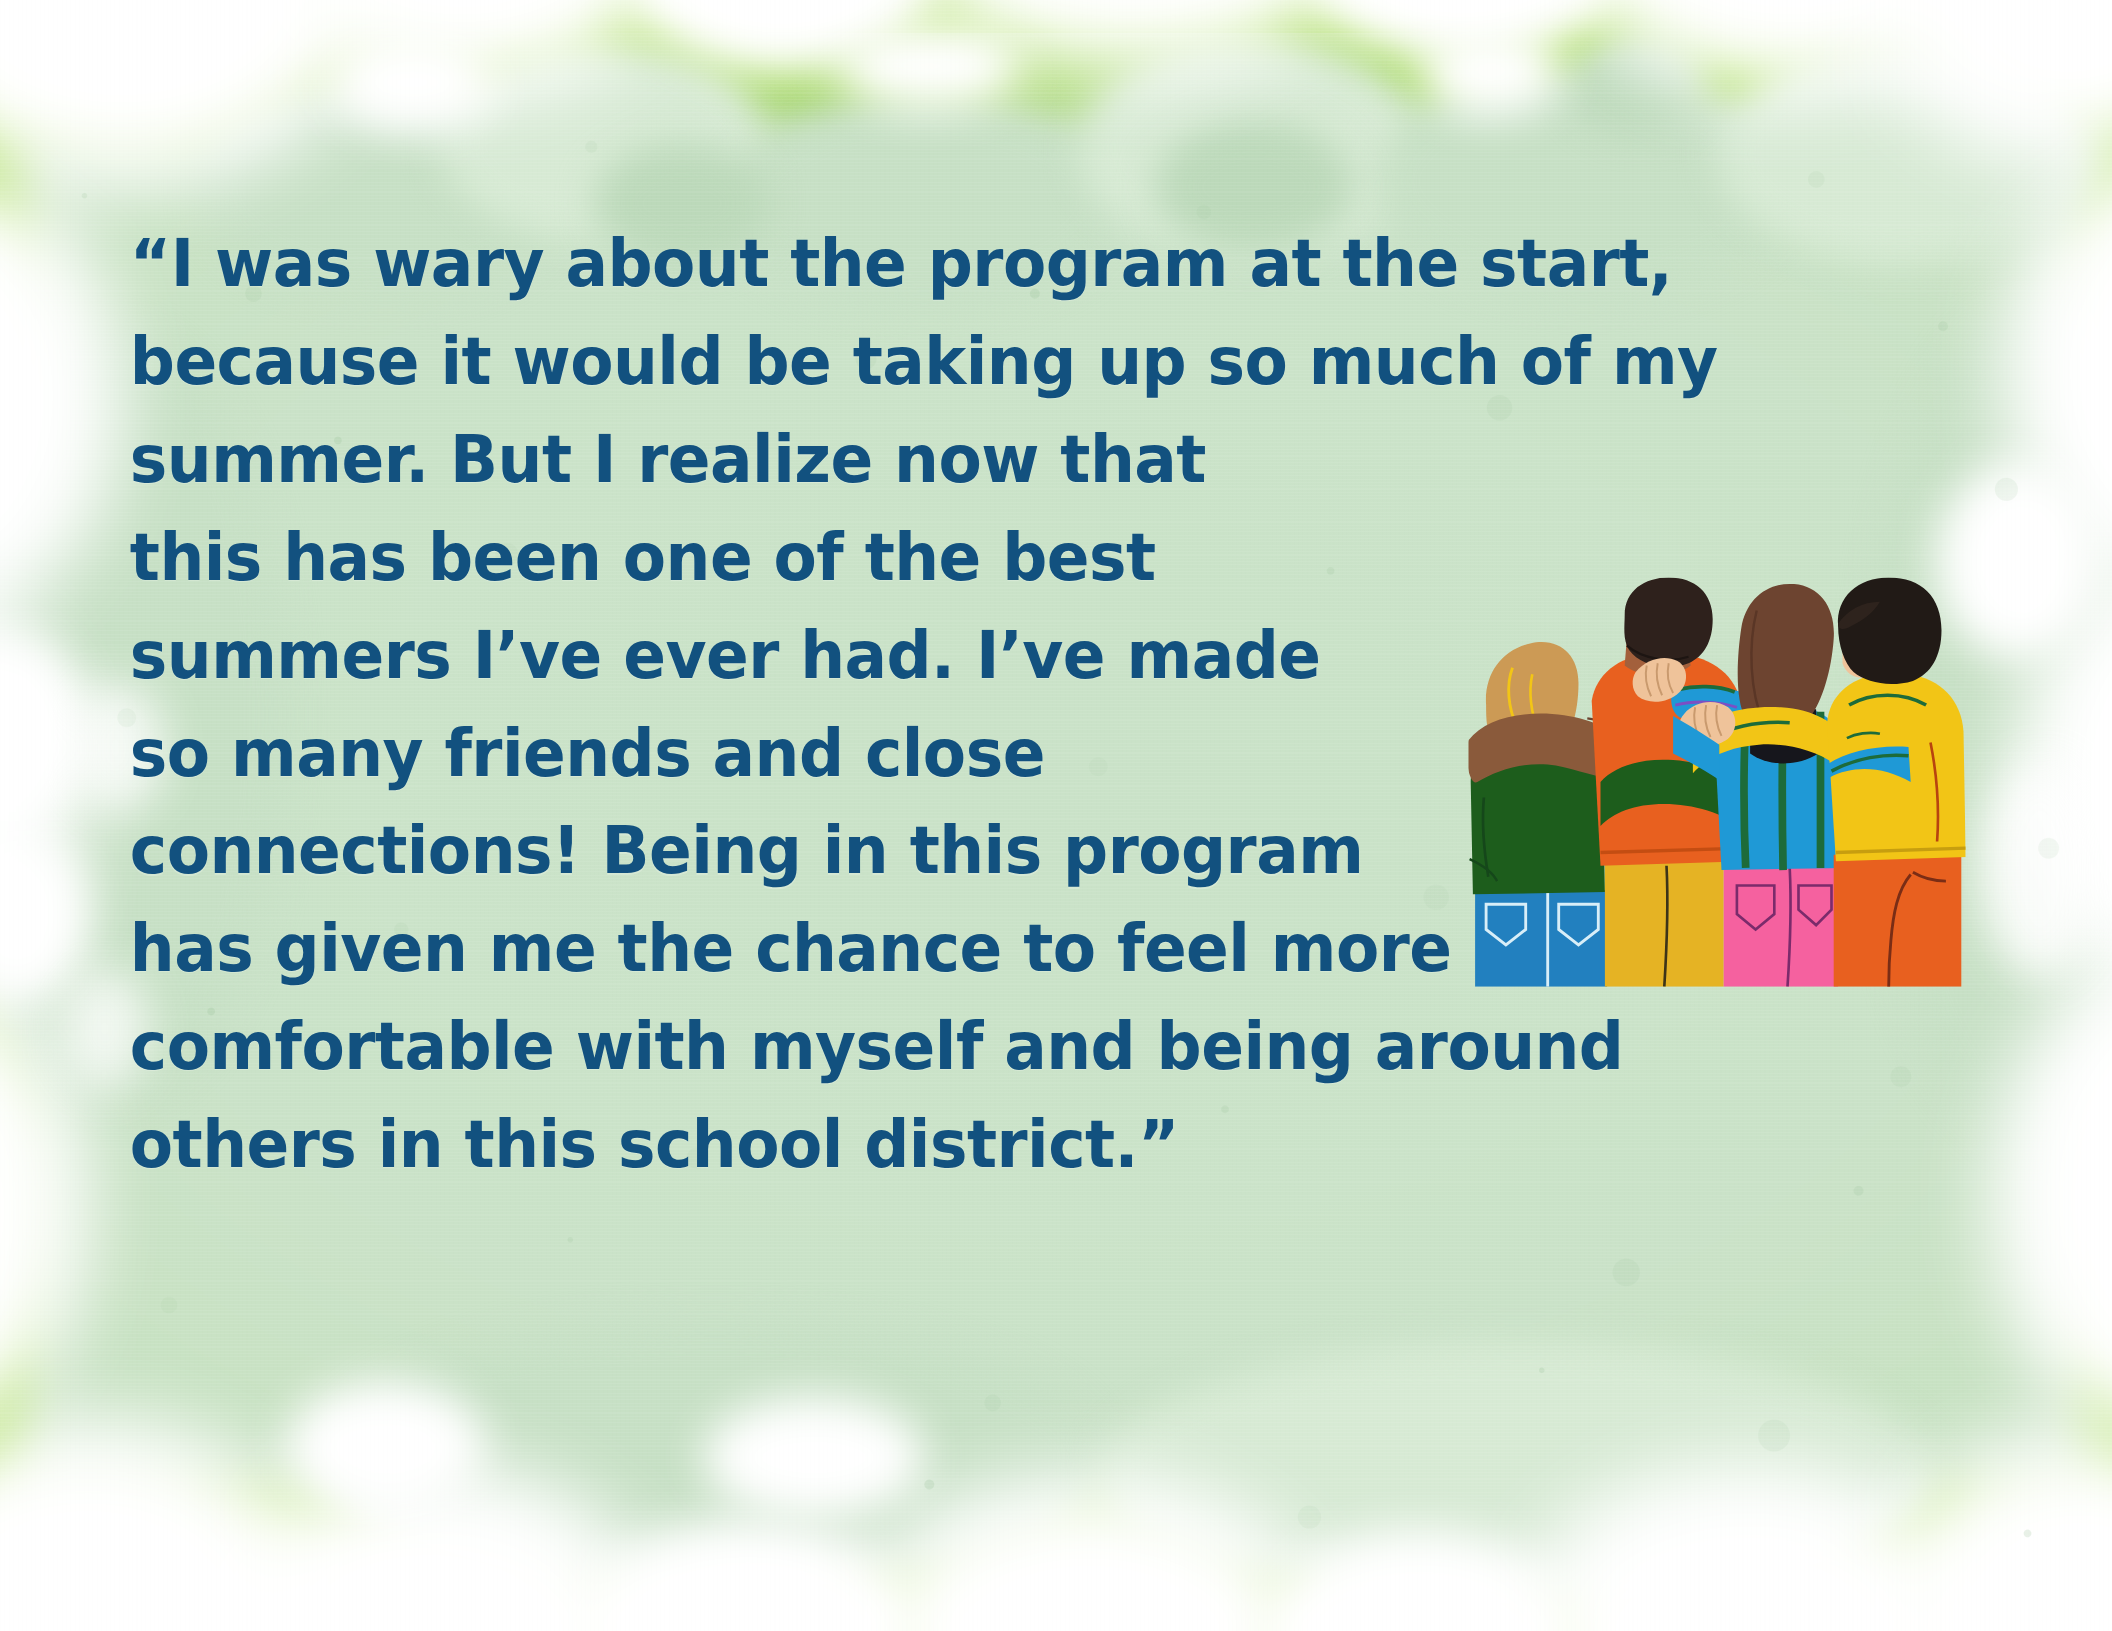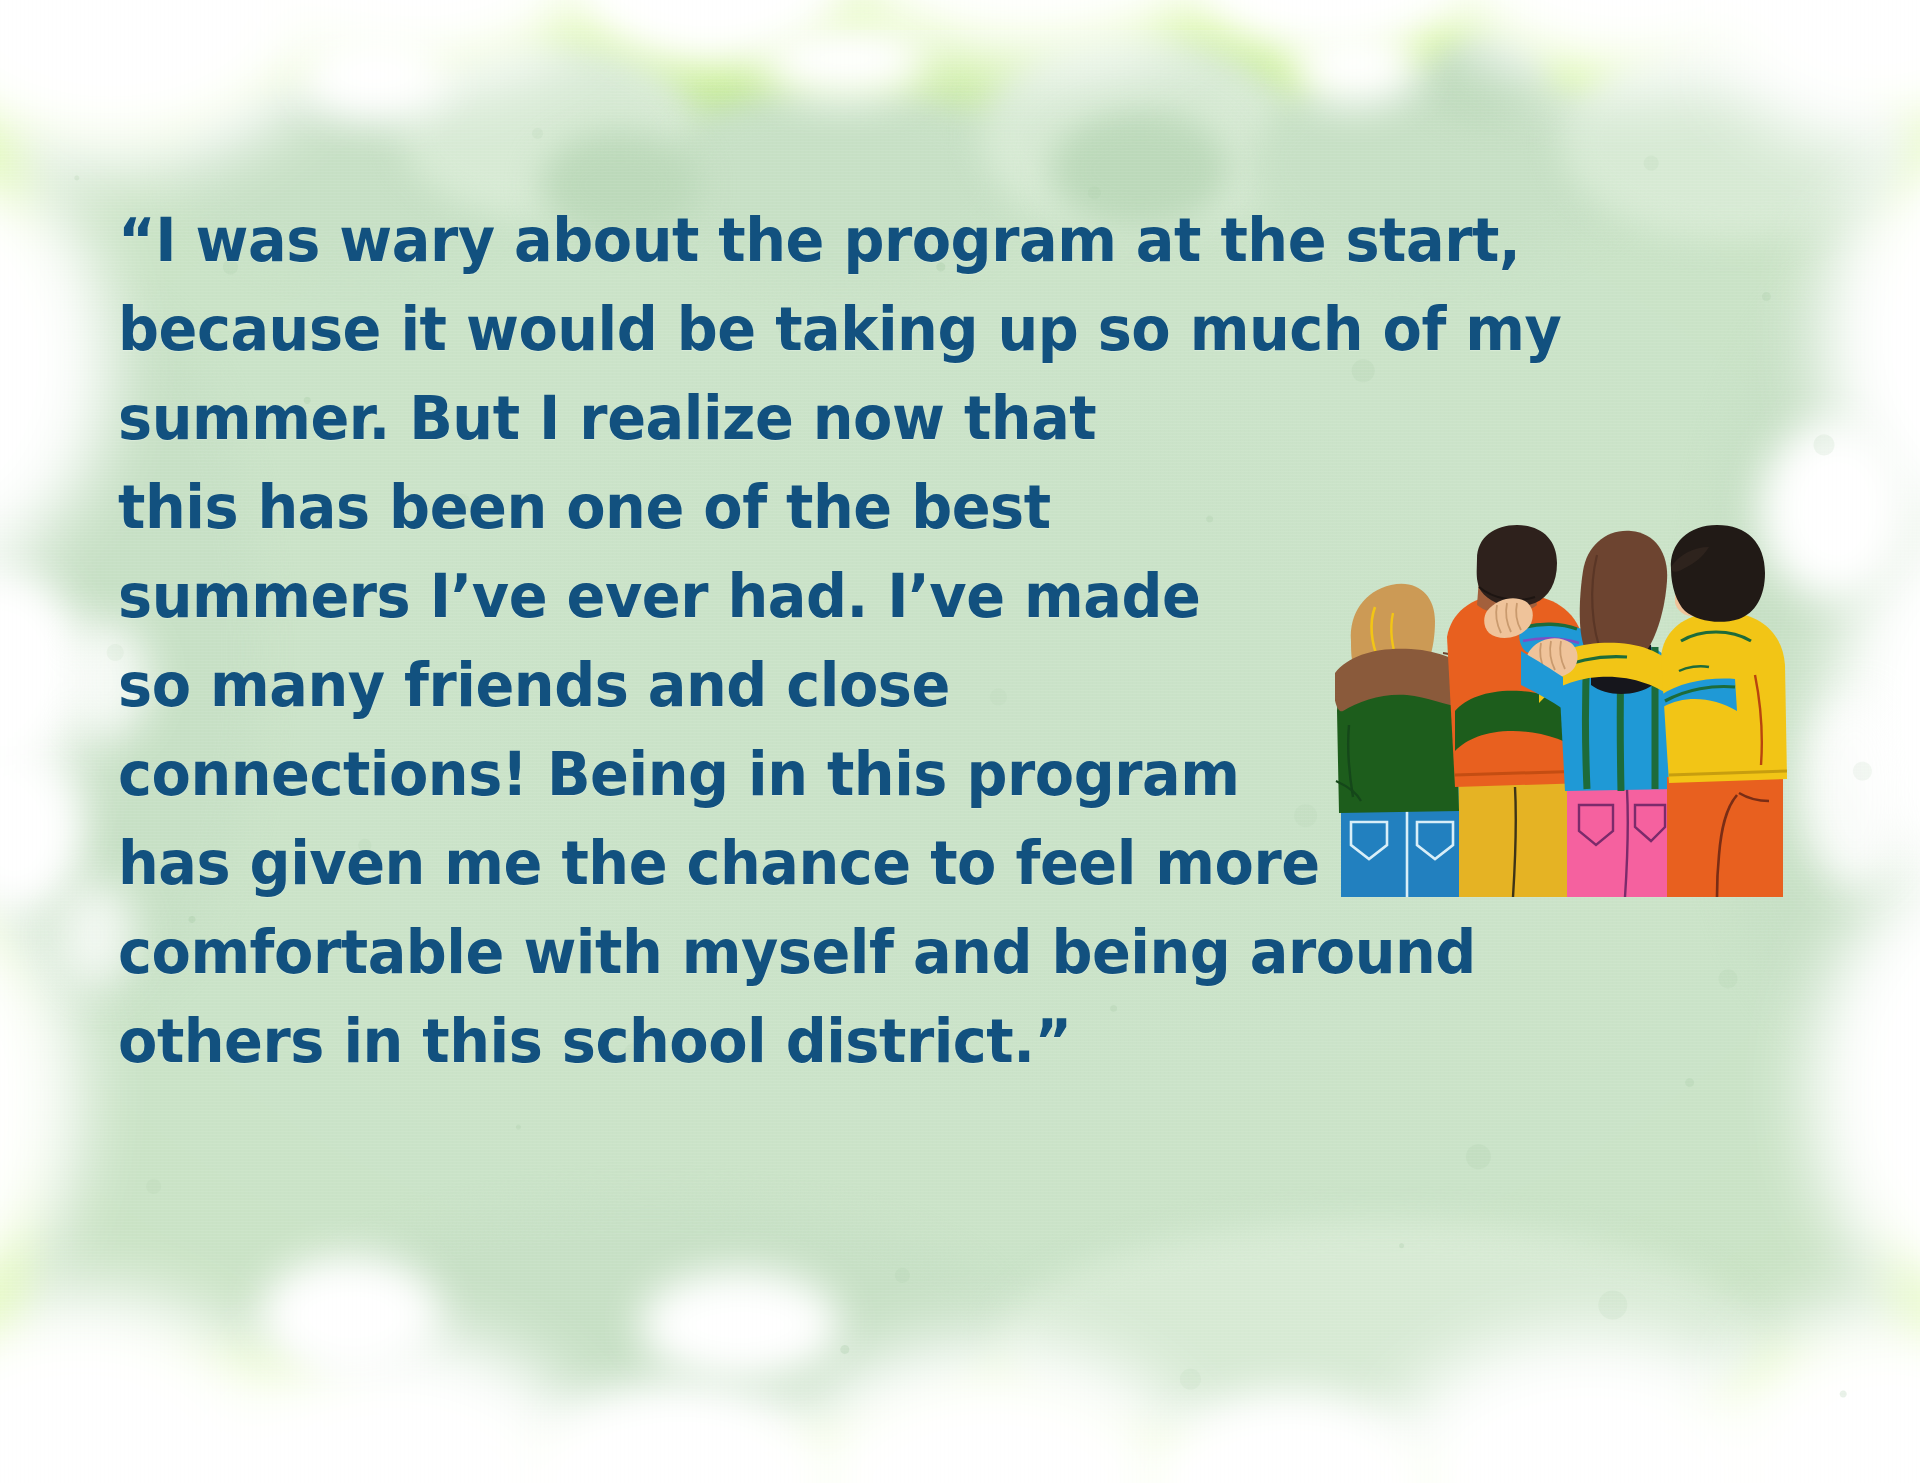--- a/index.html
+++ b/index.html
@@ -2,21 +2,21 @@
 <html><head>
 <meta charset="utf-8">
 <style>
   * { margin:0; padding:0; box-sizing:border-box; }
   html,body{ width:1920px; height:1483px; overflow:hidden; background:#ffffff; }
   body{ font-family:"Liberation Sans", sans-serif; }
 
   #stage{
     position:relative;
     width:1920px; height:1483px;
-    background:#bef264;
+    background:#84cc16;
     overflow:hidden;
   }
 
   
   .wash{ position:absolute; pointer-events:none; }
 
   
   #wash-core{
     left:-40px; top:30px; width:2010px; height:1420px;
     background:

